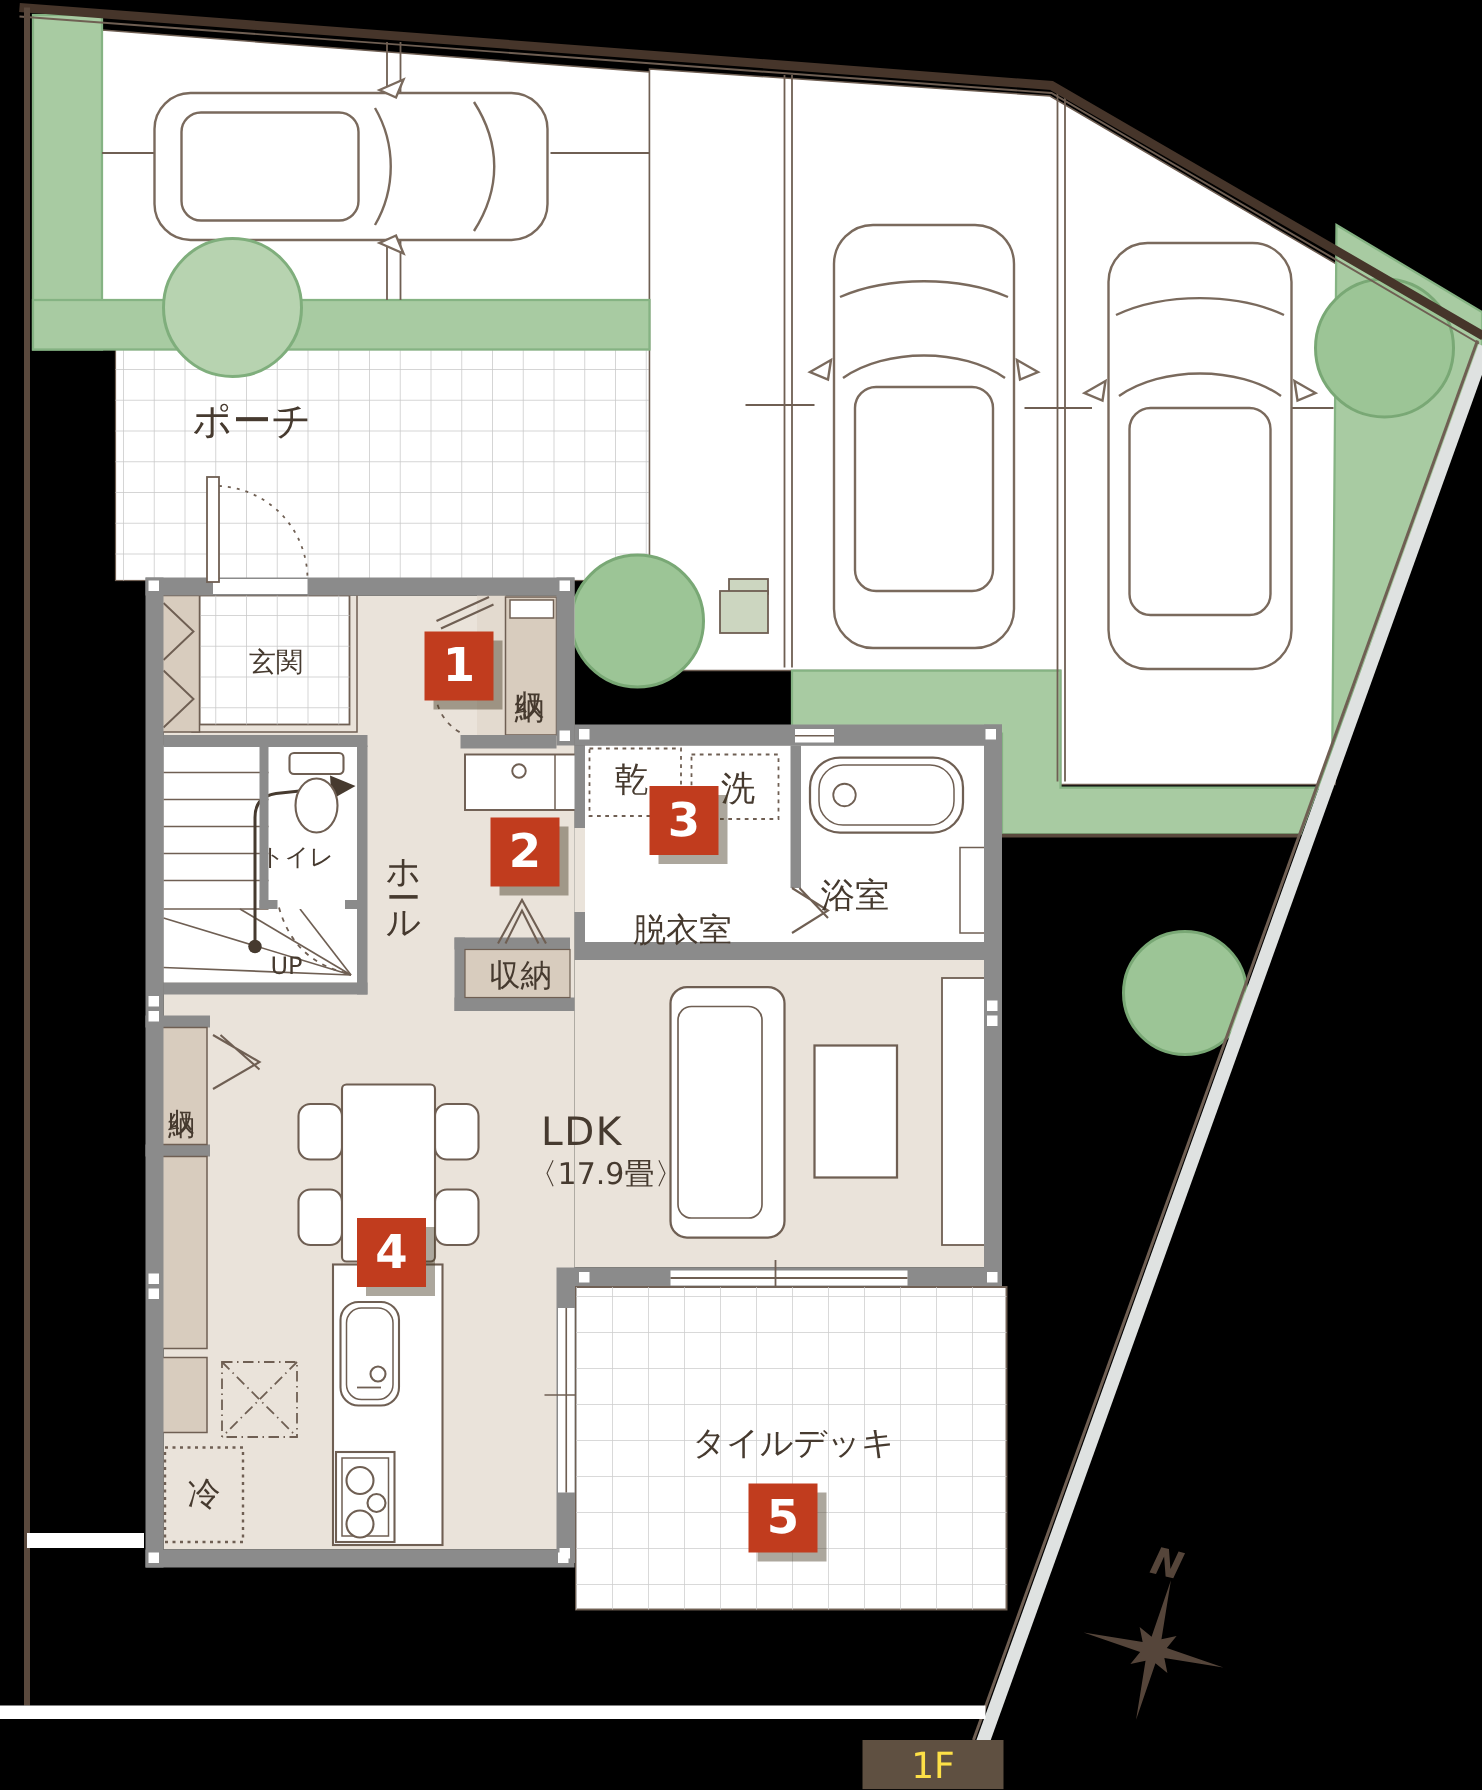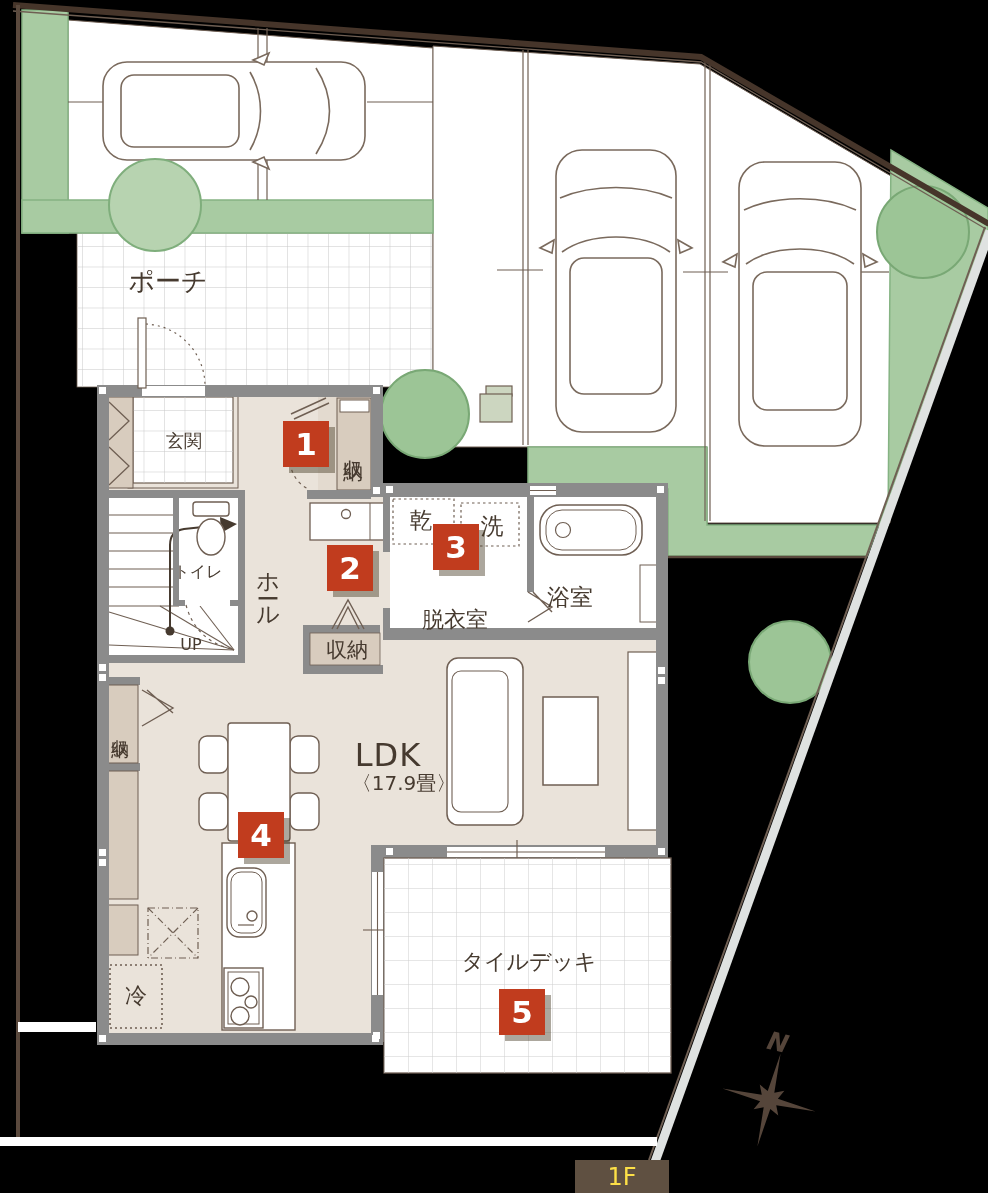--- a/index.html
+++ b/index.html
@@ -304,21 +304,21 @@
 <div class="lbl v" style="left:354px;top:446px;font-size:20px;">収納</div>
 <div class="lbl" style="left:198px;top:572px;font-size:16px;">トイレ</div>
 <div class="lbl v" style="left:269px;top:589px;font-size:23px;letter-spacing:4px;">ホール</div>
 <div class="lbl" style="left:191px;top:632px;font-size:16px;margin-top:12px;">UP</div>
 <div class="lbl" style="left:421px;top:520px;font-size:23px;">乾</div>
 <div class="lbl" style="left:492px;top:526px;font-size:23px;">洗</div>
 <div class="lbl" style="left:455px;top:620px;font-size:22px;font-family:Liberation Serif, serif;">脱衣室</div>
 <div class="lbl" style="left:570px;top:597px;font-size:23px;text-align:right;">浴室</div>
 <div class="lbl" style="left:347px;top:650px;font-size:21px;">収納</div>
 <div class="lbl v" style="left:120px;top:727px;font-size:18px;">収納</div>
-<div class="lbl" style="left:388px;top:755px;font-size:32px;letter-spacing:1px;">LDK</div>
+<div class="lbl" style="left:388px;top:755px;font-size:26px;letter-spacing:1px;">LDK</div>
 <div class="lbl" style="left:404px;top:783px;font-size:20px;">〈17.9畳〉</div>
 <div class="lbl" style="left:136px;top:996px;font-size:22px;">冷</div>
 <div class="lbl" style="left:529px;top:962px;font-size:22px;text-align:right;">タイルデッキ</div>
 
 <div class="marker" style="left:283px;top:421px;">1</div>
 <div class="marker" style="left:327px;top:545px;">2</div>
 <div class="marker" style="left:433px;top:524px;">3</div>
 <div class="marker" style="left:238px;top:812px;">4</div>
 <div class="marker" style="left:499px;top:989px;">5</div>
 

